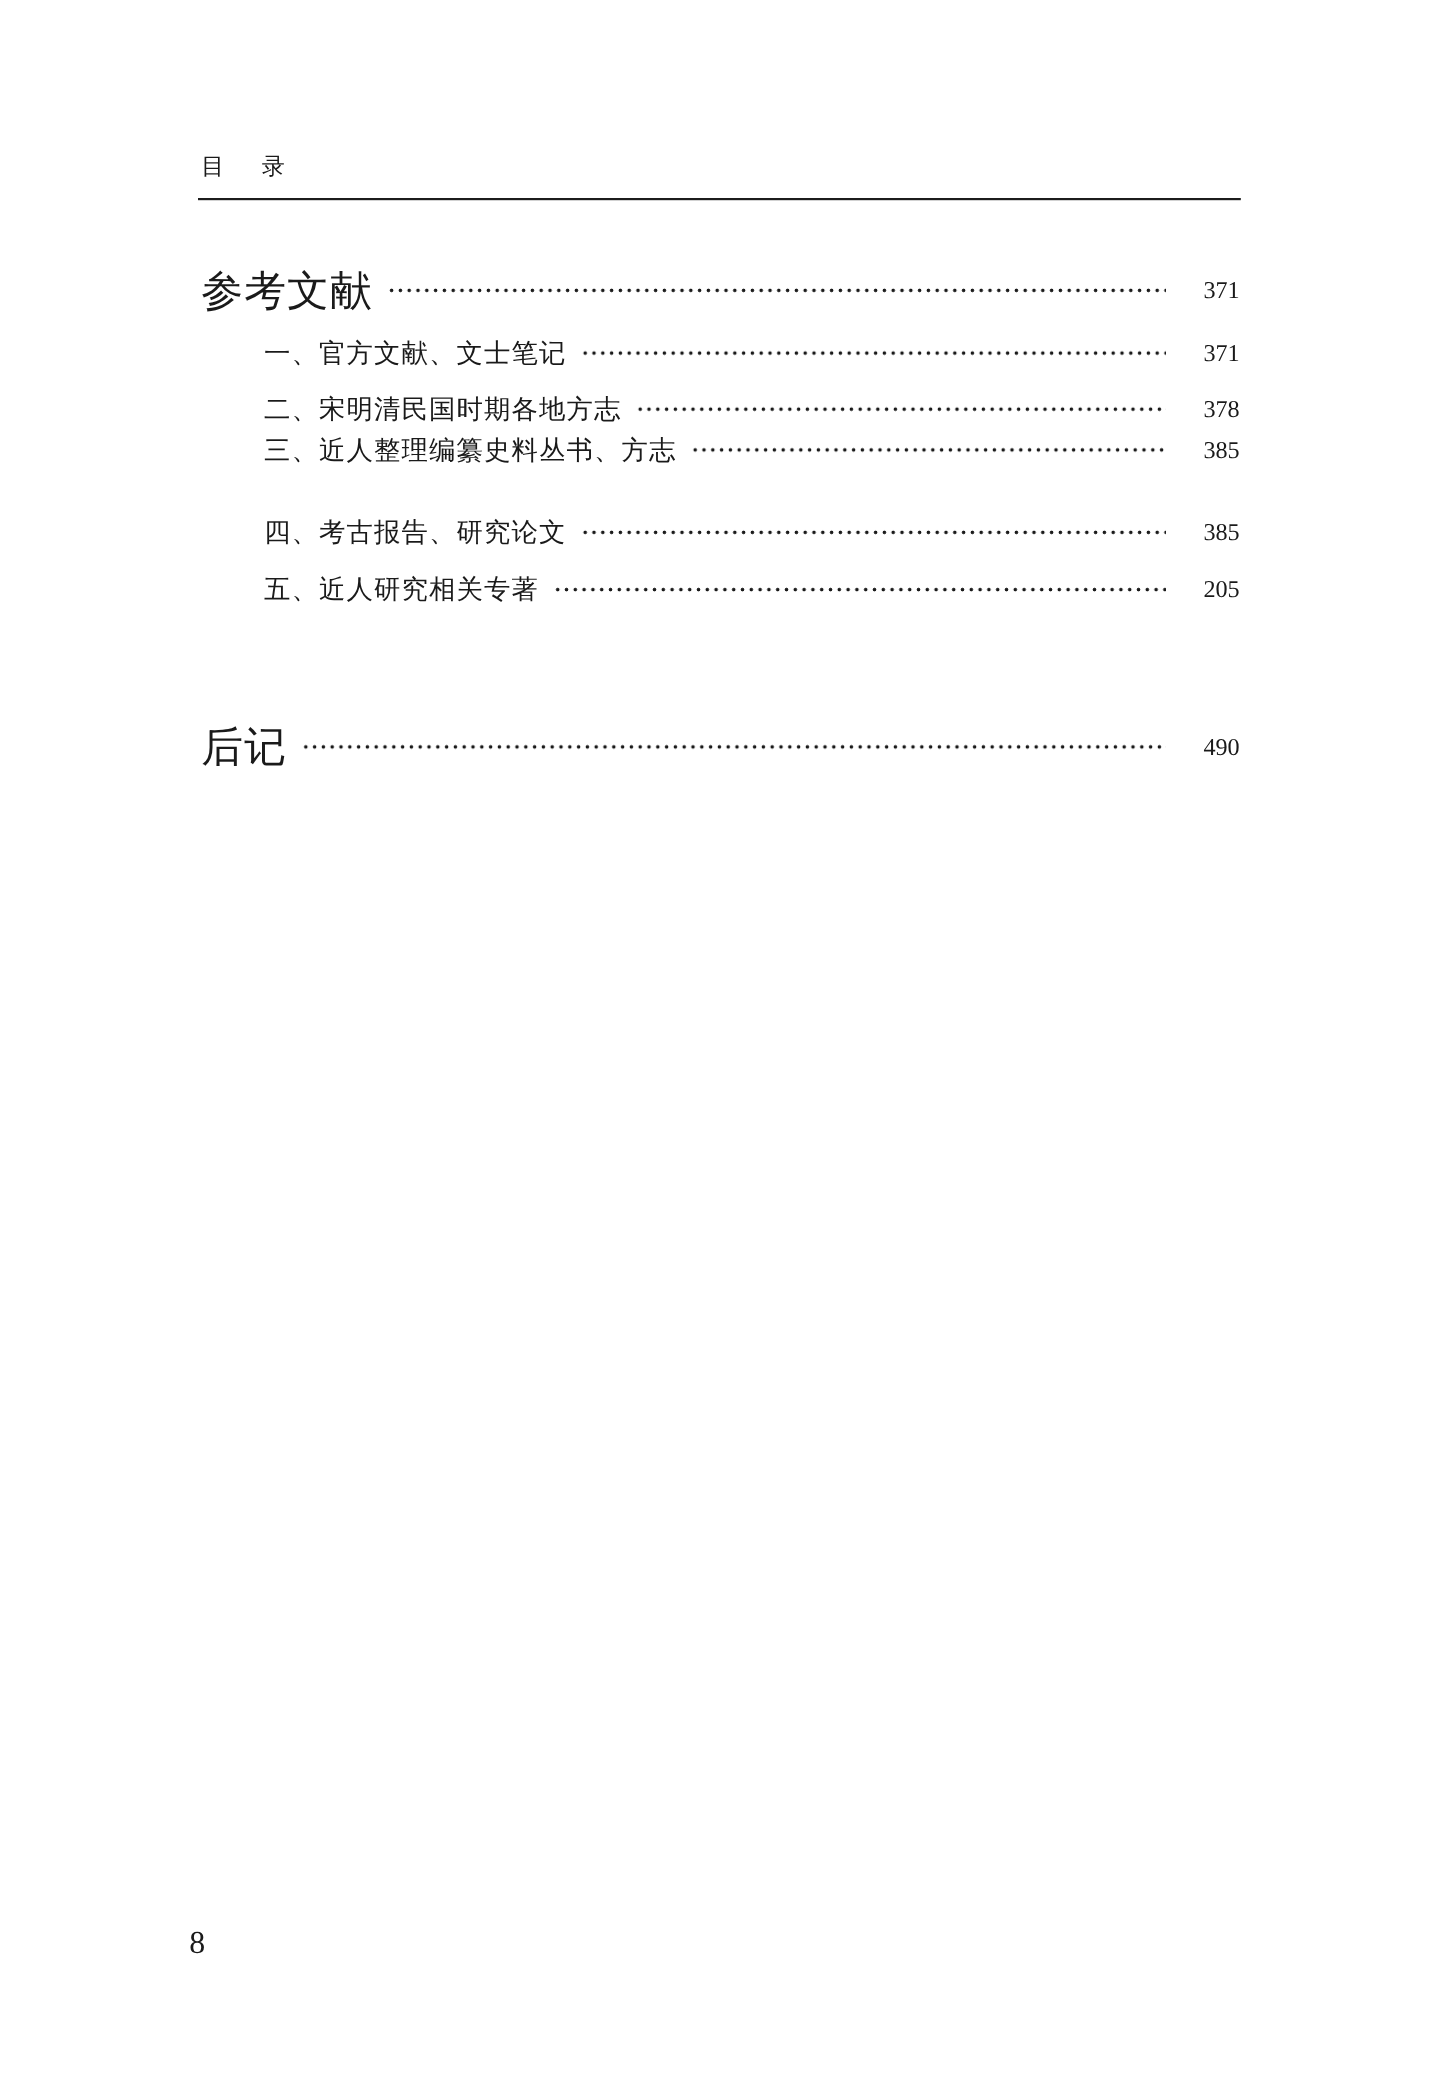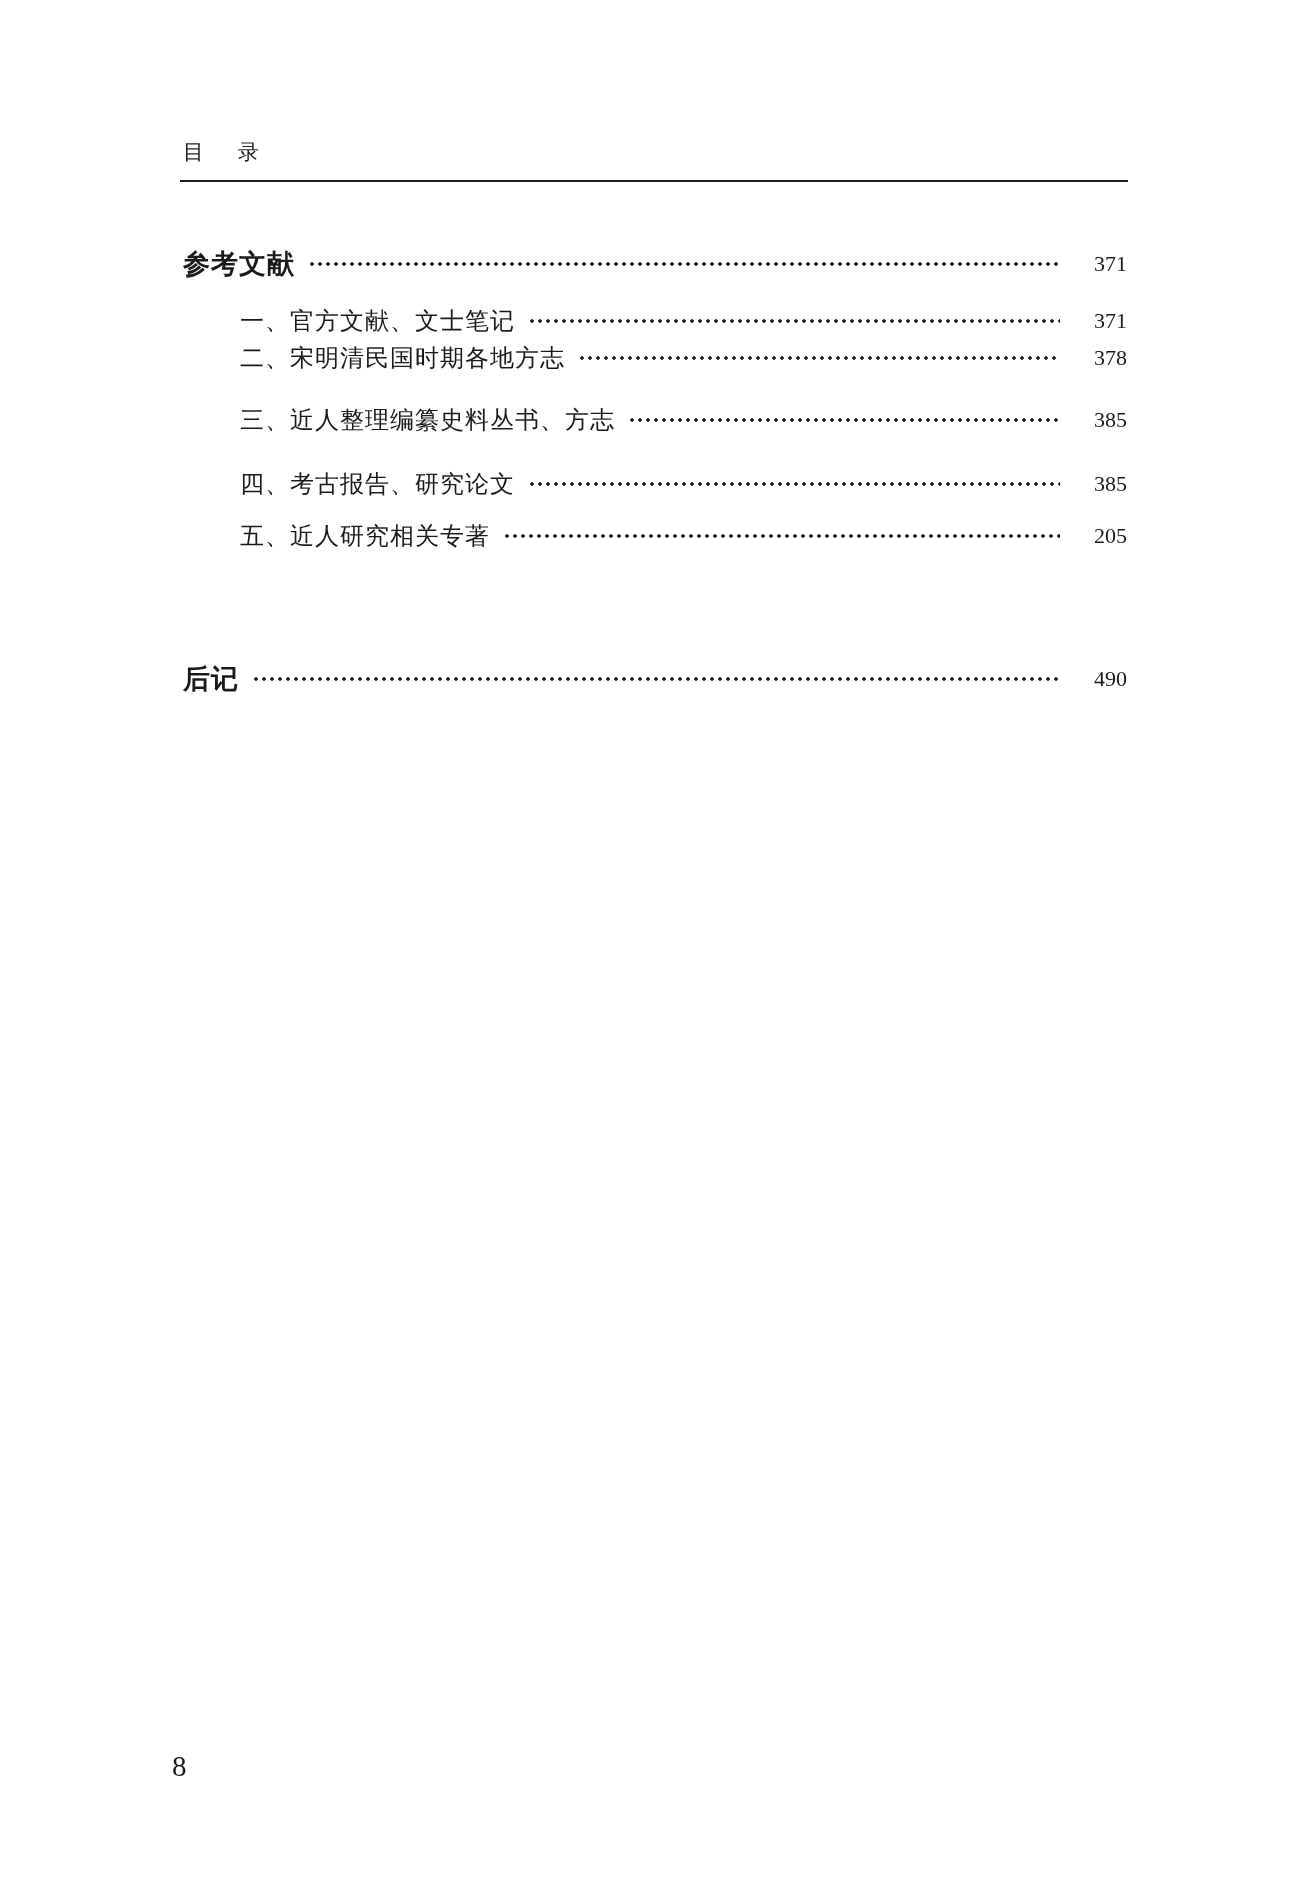--- a/index.html
+++ b/index.html
@@ -51,22 +51,22 @@
     left: 0;
     width: 100%;
     height: 54px;
     display: flex;
     align-items: center;
   }
   .toc-row.level2 { padding-left: 57px; width: calc(100% - 57px); }
 
   .label-lv1 {
     font-family: "Liberation Sans", sans-serif;
-    font-weight: 700;
-    font-size: 27px;
+    font-weight: 400;
+    font-size: 38px;
     white-space: nowrap;
     letter-spacing: 1px;
     text-align: right;
   }
   .label-lv2 {
     font-family: "Liberation Serif", serif;
     font-size: 24px;
     white-space: nowrap;
     letter-spacing: 1px;
   }
@@ -84,22 +84,22 @@
     width: 52px;
     text-align: right;
     font-family: "Liberation Serif", serif;
     font-size: 22px;
     white-space: nowrap;
   }
 
   
   .row-0 { top: 237px; }
   .row-1 { top: 294px; }
-  .row-2 { top: 331px; }
-  .row-3 { top: 393px; }
+  .row-2 { top: 345px; }
+  .row-3 { top: 382px; }
   .row-4 { top: 457px; }
   .row-5 { top: 509px; }
   .row-6 { top: 652px; }
 
   
   .folio {
     position: absolute;
     left: 172px;
     top: 1746px;
     height: 40px;

